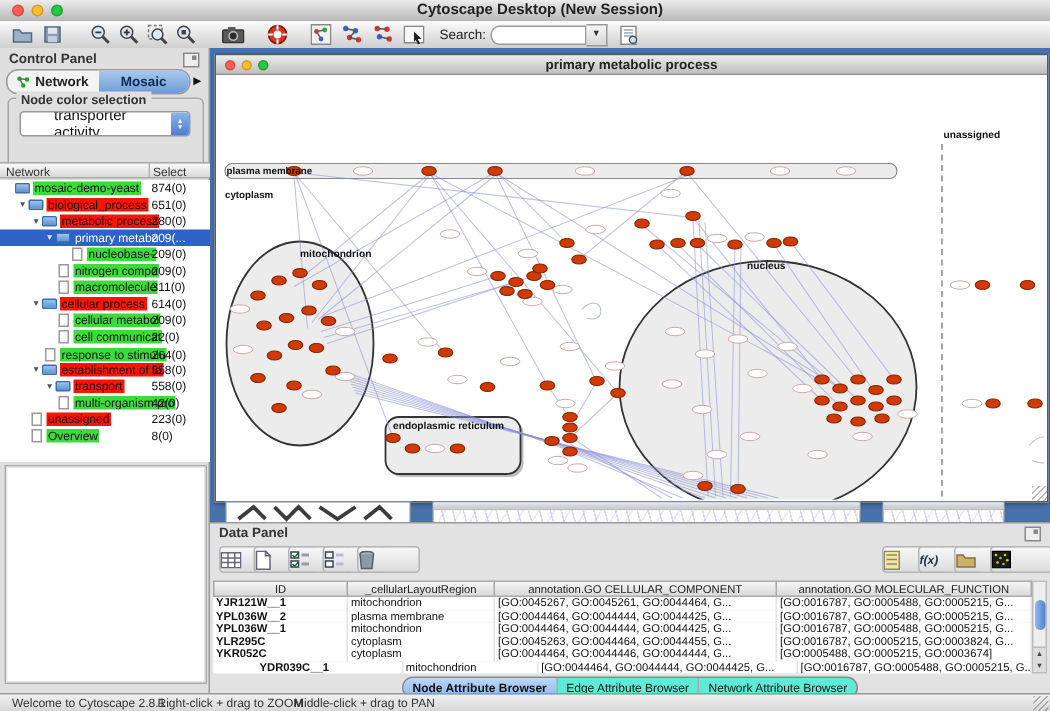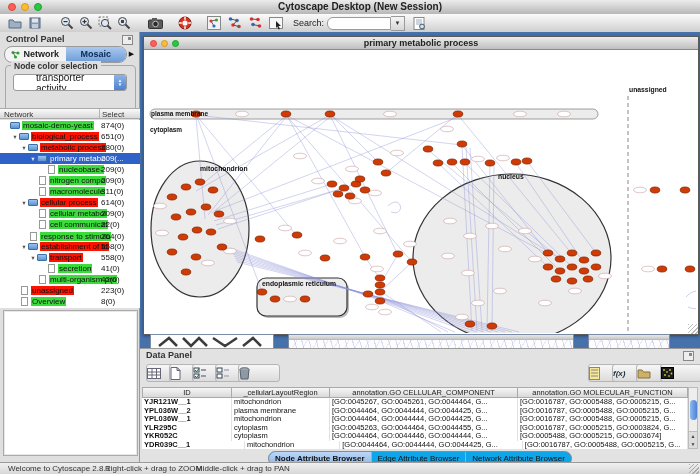--- a/index.html
+++ b/index.html
@@ -103,21 +103,21 @@
   .dp-td{font-size:7.5px;line-height:8.5px;white-space:nowrap;overflow:hidden;box-sizing:border-box;
     border-right:1px solid #e2e2e2;padding-left:2px;color:#111;}
   .dp-td.id{font-weight:bold;}
   .dp-scroll{position:absolute;left:548px;top:38px;width:10px;height:62px;background:#eee;border:1px solid #bbb;box-sizing:border-box;}
   .dp-thumb{position:absolute;left:1px;top:12px;width:7px;height:20px;border-radius:4px;
     background:linear-gradient(90deg,#8fb9f0,#4d82d4);}
   .dp-arrows{position:absolute;left:0px;bottom:0;width:8px;height:16px;background:#ddd;border-top:1px solid #bbb;
     font-size:5px;line-height:8px;text-align:center;color:#444;}
 
   .attr-tabs{position:absolute;left:128px;top:102px;display:flex;height:13px;border:1px solid #8a8a8a;border-radius:8px;
-    overflow:hidden;background:#0ea5e9;}
+    overflow:hidden;background:#5eead4;}
   .attr-tab{display:flex;align-items:center;justify-content:center;font-size:8px;color:#111;border-right:1px solid #aaa;padding:0 6px;}
   .attr-tab:last-child{border-right:none;text-align:center;}
   .attr-tab.sel{background:linear-gradient(#bcd6f6,#8db7ea);font-weight:bold;}
 
   
   .statusbar{left:0;top:462px;width:700px;height:12px;background:linear-gradient(#f0f0f0,#d7d7d7);
     border-top:1px solid #9a9a9a;box-sizing:border-box;}
   .statusbar span{position:absolute;top:1px;font-size:8px;color:#333;}
   .grip{position:absolute;right:1px;top:1px;width:10px;height:10px;
     background:repeating-linear-gradient(135deg,#aaa 0 1px,transparent 1px 3px);}
@@ -356,26 +356,20 @@
         <span class="expander">▼</span>
         <span class="icon-folder"></span>
         <span class="tree-label hl-red">establishment of lo</span>
         <span class="tree-num">558(0)</span>
       </div>
       <div class="tree-row" style="padding-left: 29px;">
         <span class="expander">▼</span>
         <span class="icon-folder"></span>
         <span class="tree-label hl-red">transport</span>
         <span class="tree-num">558(0)</span>
-      </div>
-      <div class="tree-row" style="padding-left: 38px;">
-        <span class="expander"></span>
-        <span class="icon-file"></span>
-        <span class="tree-label hl-green">secretion</span>
-        <span class="tree-num">41(0)</span>
       </div>
       <div class="tree-row" style="padding-left: 29px;">
         <span class="expander"></span>
         <span class="icon-file"></span>
         <span class="tree-label hl-green">multi-organism pro</span>
         <span class="tree-num">42(0)</span>
       </div>
       <div class="tree-row" style="padding-left: 11px;">
         <span class="expander"></span>
         <span class="icon-file"></span>
@@ -697,21 +691,21 @@
           <div class="dp-td" style="width: 188px;">[GO:0045263, GO:0044464, GO:0044455, G...</div>
           <div class="dp-td" style="width: 170px;">[GO:0016787, GO:0005215, GO:0003824, G...</div>
         </div>
         <div class="dp-tr">
           <div class="dp-td id" style="width: 90px;">YKR052C</div>
           <div class="dp-td" style="width: 98px;">cytoplasm</div>
           <div class="dp-td" style="width: 188px;">[GO:0044464, GO:0044446, GO:0044444, G...</div>
           <div class="dp-td" style="width: 170px;">[GO:0005488, GO:0005215, GO:0003674]</div>
         </div>
         <div class="dp-tr">
-          <div class="dp-td id" style="width: 106px;">YDR039C__1</div>
+          <div class="dp-td id" style="width: 106px; margin-left: 29px;">YDR039C__1</div>
           <div class="dp-td" style="width: 98px;">mitochondrion</div>
           <div class="dp-td" style="width: 188px;">[GO:0044464, GO:0044444, GO:0044425, G...</div>
           <div class="dp-td" style="width: 170px;">[GO:0016787, GO:0005488, GO:0005215, G...</div>
         </div>
       </div>
   </div>
   <div class="dp-scroll">
     <div class="dp-thumb"></div>
     <div class="dp-arrows">▲<br>▼</div>
   </div>

